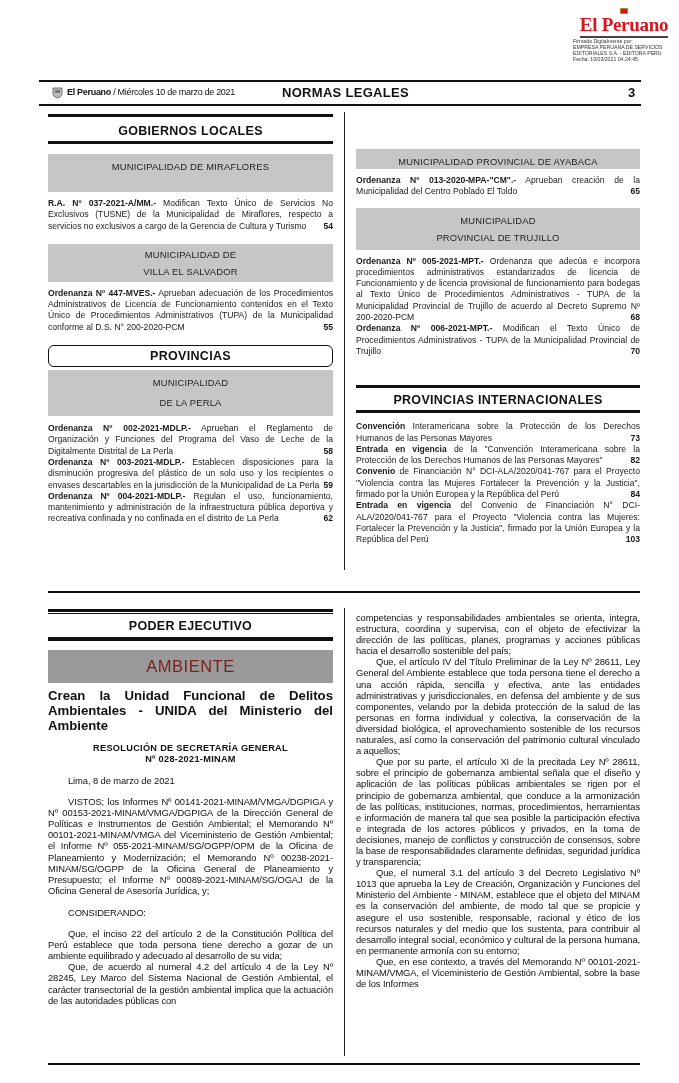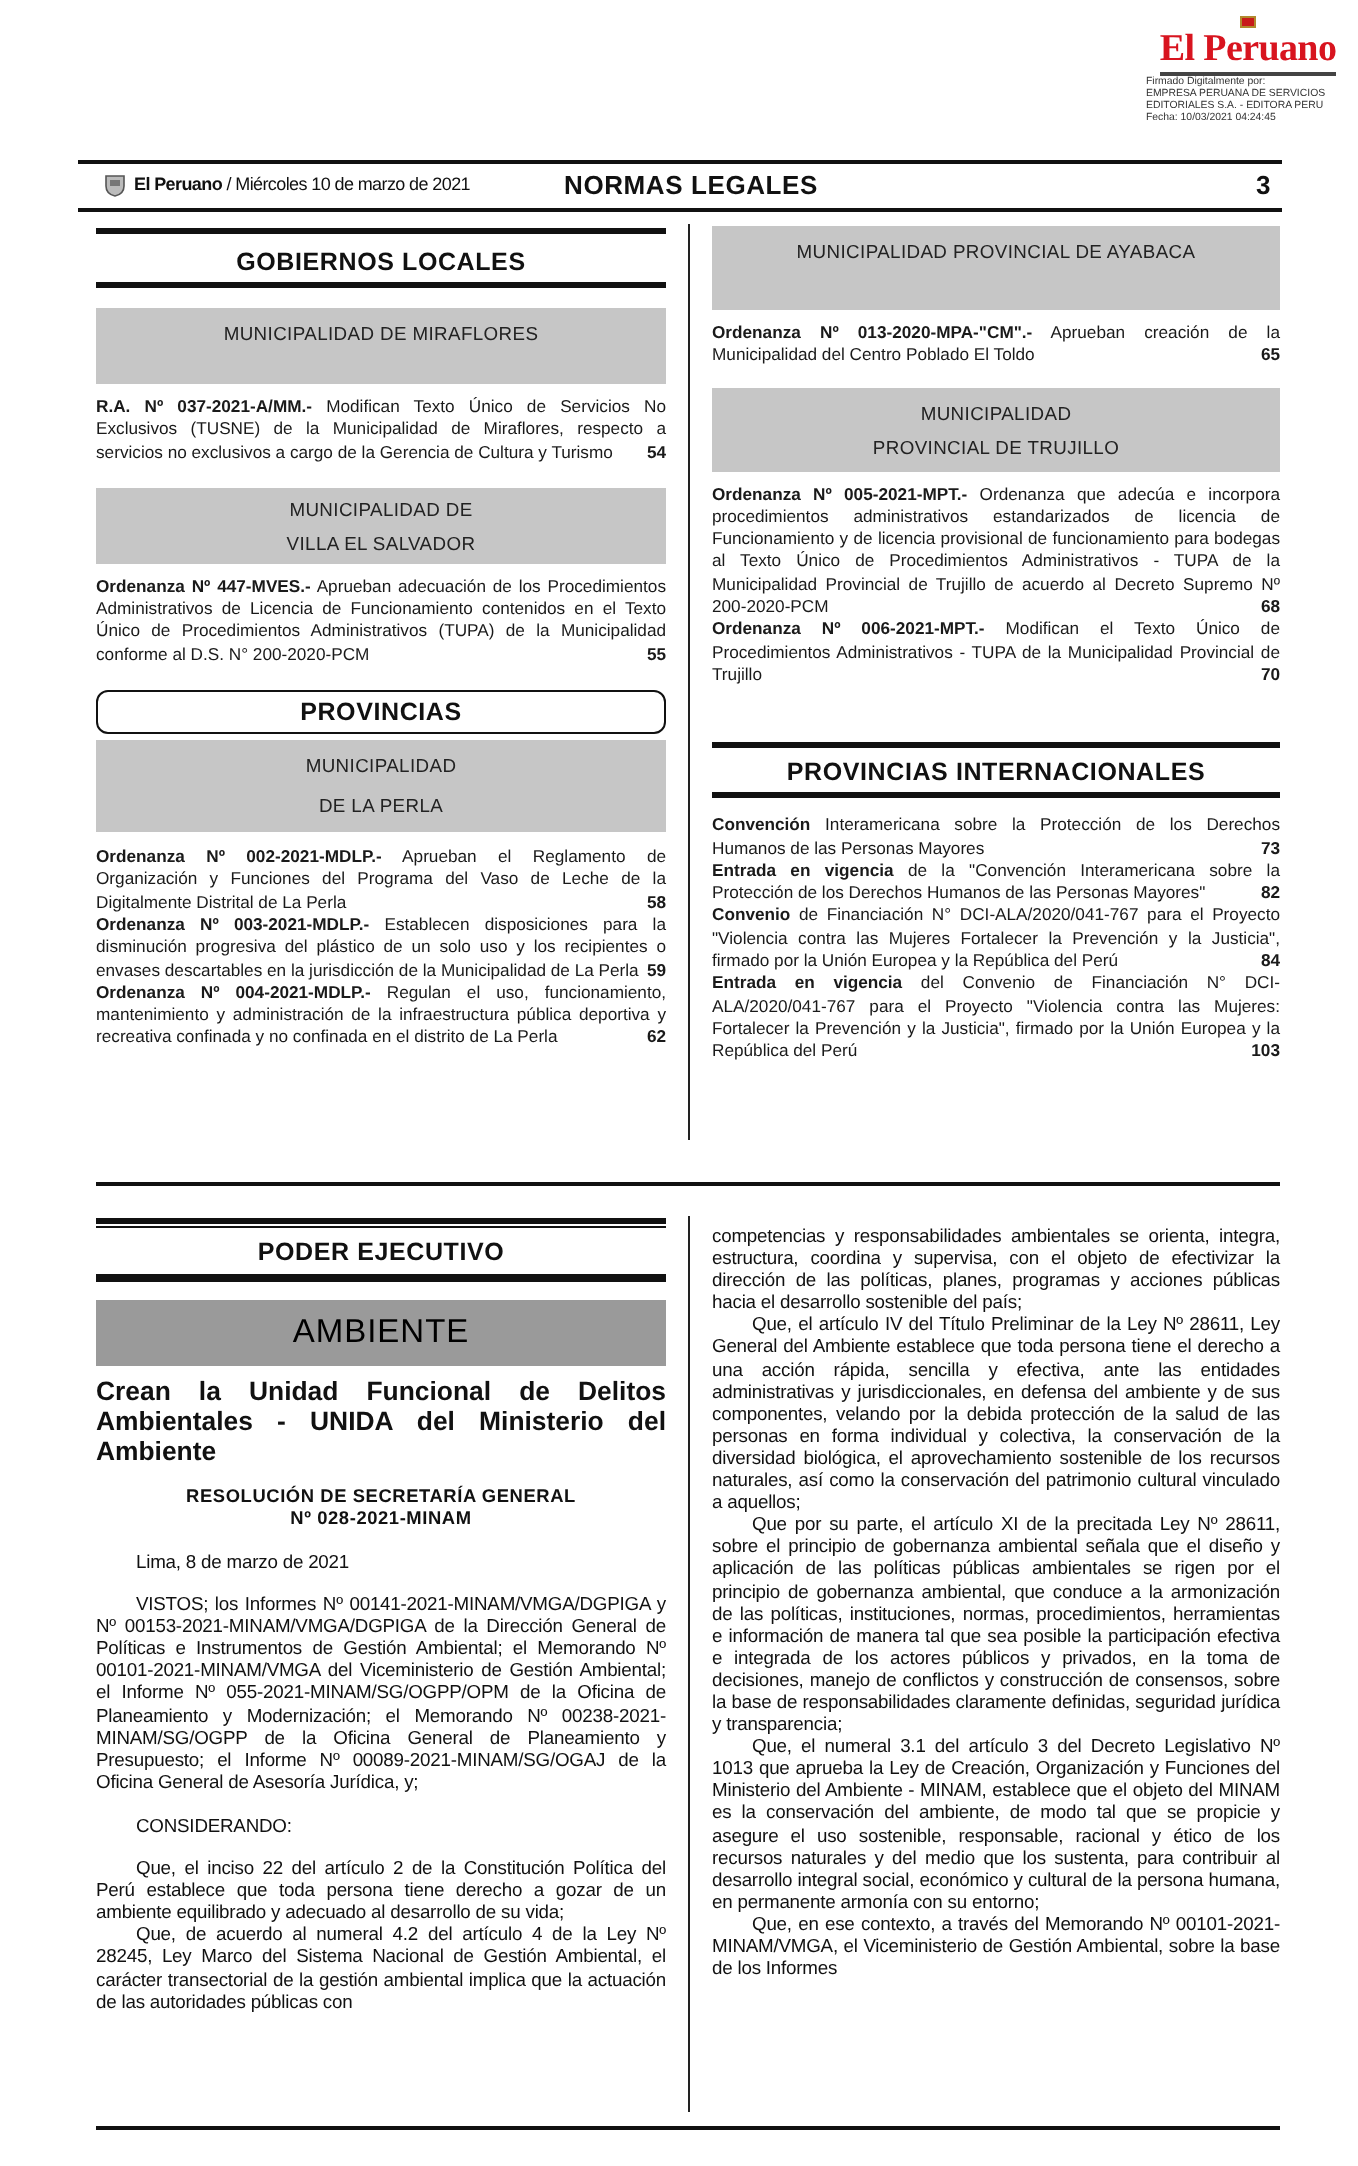--- a/index.html
+++ b/index.html
@@ -35,21 +35,21 @@
 
   .entry { font-size:8.6px; line-height:11.3px; text-align:justify; color:#1a1a1a; }
   .entry b { font-weight:900; }
   .pg { font-weight:900; float:right; }
 
   .pill { border:1.5px solid #111; border-radius:6px; text-align:center; font-weight:900; font-size:12.5px; letter-spacing:0.3px; }
 
   .body-txt { font-size:9.4px; line-height:11.1px; text-align:justify; color:#111; letter-spacing:-0.1px; }
   .indent { text-indent:20px; }
 
-  .ambiente { background:#9a9a9a; color:#000000; text-align:center; font-size:16.5px; letter-spacing:0.5px; }
+  .ambiente { background:#9a9a9a; color:#7f1d1d; text-align:center; font-size:16.5px; letter-spacing:0.5px; }
   .art-title { font-weight:900; font-size:13.2px; line-height:15px; text-align:justify; }
   .res-title { text-align:center; font-weight:900; font-size:9.2px; line-height:11px; letter-spacing:0.3px; }
 </style>
 </head>
 <body>
 
 <div class="abs logo">
   <div class="logo-flag"></div>
   <div class="logo-title">El Peruano</div>
   <div class="logo-sub"></div>
@@ -108,21 +108,21 @@
   </div>
   <div class="entry">
     <b>Ordenanza Nº 004-2021-MDLP.-</b><span> Regulan el uso, funcionamiento, mantenimiento y administración de la infraestructura pública deportiva y recreativa confinada y no confinada en el distrito de La Perla</span>
     <span class="pg">62</span>
   </div>
 </div>
 
 <div class="abs col-rule"></div>
 
 <div class="abs" style="left:356px; top:113px; width:284px;">
-  <div class="graybox" style="height:42px; line-height:26px;">MUNICIPALIDAD PROVINCIAL DE AYABACA</div>
+  <div class="graybox" style="height:20px; line-height:26px;margin-top:36px;">MUNICIPALIDAD PROVINCIAL DE AYABACA</div>
   <div class="entry" style="margin-top:6px;">
     <b>Ordenanza Nº 013-2020-MPA-"CM".-</b><span> Aprueban creación de la Municipalidad del Centro Poblado El Toldo</span>
     <span class="pg">65</span>
     <div style="clear:both;"></div>
   </div>
 
   <div class="graybox" style="margin-top:10px; padding:4px 0; line-height:17px;">
     <div>MUNICIPALIDAD</div>
     <div>PROVINCIAL DE TRUJILLO</div>
   </div>

